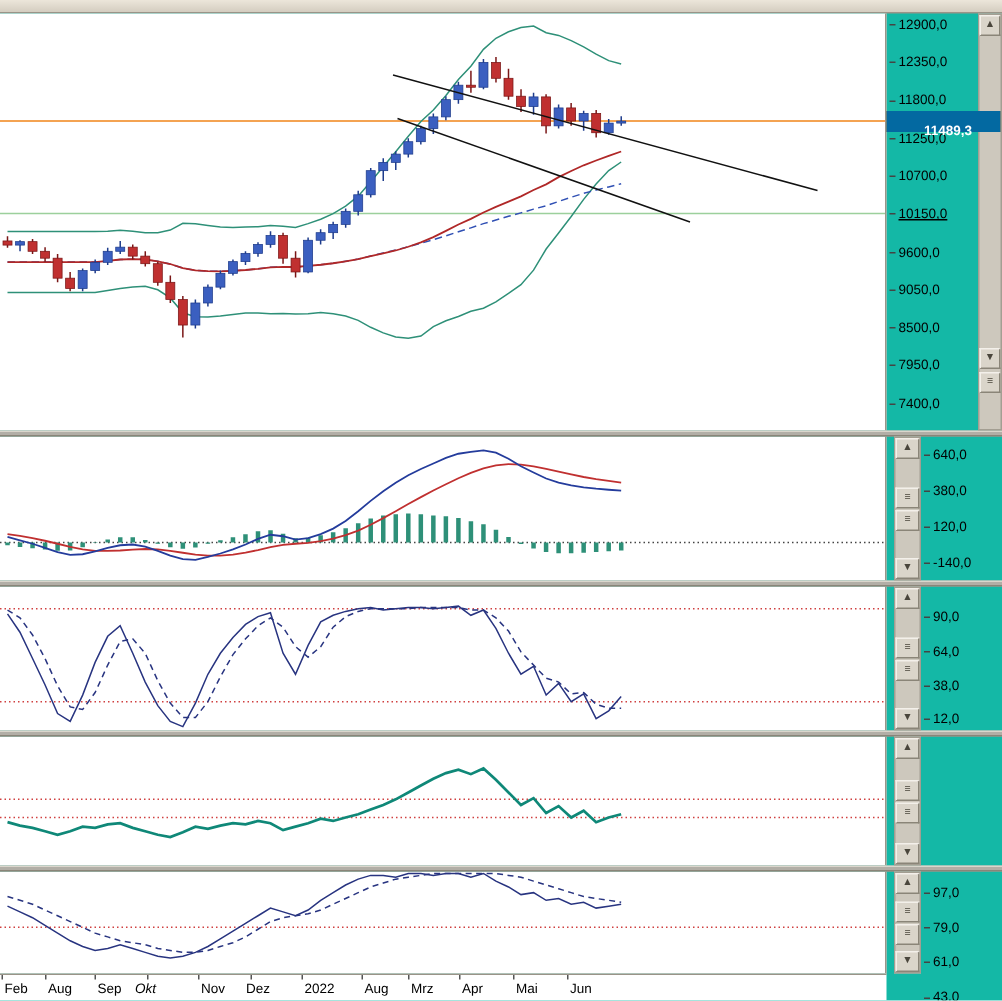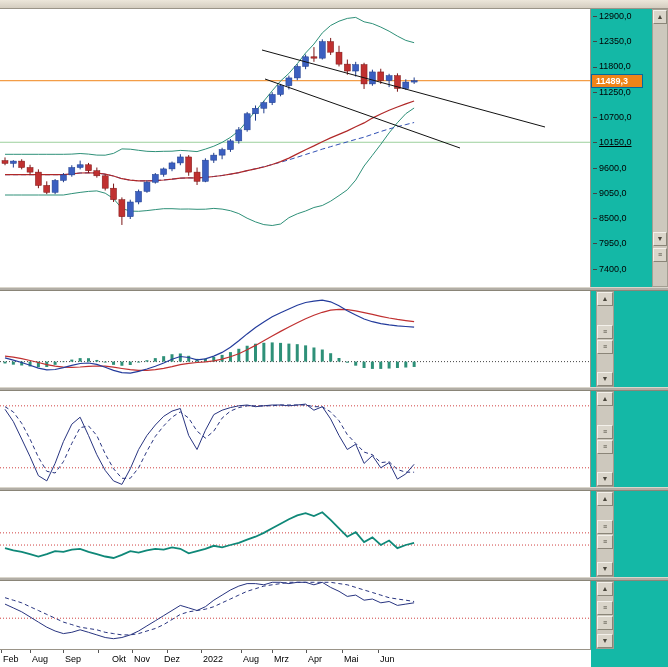--- a/index.html
+++ b/index.html
@@ -14,23 +14,23 @@
               border-top:1px solid #dad6cc; border-bottom:1px solid #8a8578; }
   .yaxis { position:absolute; font-size:9px; color:#000; }
   .ticklabel { position:absolute; left:2px; height:9px; line-height:9px; white-space:nowrap; }
   .ticklabel .dash { display:inline-block; width:4px; height:1px; background:#444;
                      vertical-align:middle; margin-right:2px; }
   .pscroll { position:absolute; left:596px; width:18px; background:#cdc8bd; border:1px solid #a39e92; }
   .main-scroll { left:652px; width:16px; }
   .sbtn { position:absolute; left:0; right:0; height:14px; background:#dad5ca;
           border:1px solid; border-color:#f3f0ea #8a8578 #8a8578 #f3f0ea;
           font-size:7px; line-height:12px; text-align:center; color:#4a463c; cursor:pointer; }
-  .badge { position:absolute; left:591px; width:52px; height:14px; background:#f08418;
-           border:1px solid #0369a1; color:#fff; font-size:9px; font-weight:bold;
-           line-height:12px; padding-left:4px; z-index:5; }
+  .badge { position:absolute; left:591px; width:76px; height:14px; background:#f08418;
+           border:7px solid #0369a1; color:#fff; font-size:9px; font-weight:bold;
+           line-height:12px; padding-left:18px; z-index:5; }
   .xaxis { position:absolute; left:0; top:649px; width:591px; height:18px; background:#fff;
            border-top:1px solid #9a9488; font-size:9px; color:#000; }
   .mlabel { position:absolute; top:4px; }
   .mtick { position:absolute; top:0; width:1px; height:3px; background:#555; }
 </style>
 </head>
 <body>
 
 <div class="screen">
 
@@ -239,20 +239,38 @@
       <div class="ticklabel" style="top: 53.4px;"><span class="dash"></span>11800,0</div>
       <div class="ticklabel" style="top: 78.7px;"><span class="dash"></span>11250,0</div>
       <div class="ticklabel" style="top: 104px;"><span class="dash"></span>10700,0</div>
       <div class="ticklabel" style="top: 129.3px; text-decoration: underline;"><span class="dash"></span>10150,0</div>
       <div class="ticklabel" style="top: 154.5px;"><span class="dash"></span>9600,0</div>
       <div class="ticklabel" style="top: 179.8px;"><span class="dash"></span>9050,0</div>
       <div class="ticklabel" style="top: 205.1px;"><span class="dash"></span>8500,0</div>
       <div class="ticklabel" style="top: 230.3px;"><span class="dash"></span>7950,0</div>
       <div class="ticklabel" style="top: 255.6px;"><span class="dash"></span>7400,0</div>
     </div>
+  <div class="yaxis" id="axis-macd" style="left:614px;top:291px;width:54px;height:96px;">
+      <div class="ticklabel" style="top: 7.5px;"><span class="dash"></span>640,0</div>
+      <div class="ticklabel" style="top: 31.5px;"><span class="dash"></span>380,0</div>
+      <div class="ticklabel" style="top: 55.5px;"><span class="dash"></span>120,0</div>
+      <div class="ticklabel" style="top: 79.5px;"><span class="dash"></span>-140,0</div>
+    </div>
+  <div class="yaxis" id="axis-stoch" style="left:614px;top:391px;width:54px;height:96px;">
+      <div class="ticklabel" style="top: 16.1px;"><span class="dash"></span>90,0</div>
+      <div class="ticklabel" style="top: 38.8px;"><span class="dash"></span>64,0</div>
+      <div class="ticklabel" style="top: 61.5px;"><span class="dash"></span>38,0</div>
+      <div class="ticklabel" style="top: 84.1px;"><span class="dash"></span>12,0</div>
+    </div>
+  <div class="yaxis" id="axis-stoch2" style="left:614px;top:581px;width:54px;height:86px;">
+      <div class="ticklabel" style="top: 10.1px;"><span class="dash"></span>97,0</div>
+      <div class="ticklabel" style="top: 33.2px;"><span class="dash"></span>79,0</div>
+      <div class="ticklabel" style="top: 56.3px;"><span class="dash"></span>61,0</div>
+      <div class="ticklabel" style="top: 79.4px;"><span class="dash"></span>43,0</div>
+    </div>
 
   <div class="badge" id="price-badge" style="top: 74px;">11489,3</div>
 
   <div class="pscroll main-scroll" style="top:9px;height:278px;">
     <div class="sbtn" style="top:0;"><span>▲</span></div>
     <div class="sbtn" style="top:222px;"><span>▼</span></div>
     <div class="sbtn" style="top:238px;"><span>≡</span></div>
   </div>
 
   <div class="pscroll" style="top:291px;height:96px;">
@@ -281,21 +299,21 @@
   </div>
 
   <div class="xaxis" id="xaxis">
       <div class="mtick" style="left: 1px;"></div>
       <div class="mlabel" style="left: 3px;">Feb</div>
       <div class="mtick" style="left: 30px;"></div>
       <div class="mlabel" style="left: 32px;">Aug</div>
       <div class="mtick" style="left: 63px;"></div>
       <div class="mlabel" style="left: 65px;">Sep</div>
       <div class="mtick" style="left: 98px;"></div>
-      <div class="mlabel" style="left: 112px;">Okt</div>
+      <div class="mlabel" style="left: 90px; font-style: italic;">Okt</div>
       <div class="mtick" style="left: 132px;"></div>
       <div class="mlabel" style="left: 134px;">Nov</div>
       <div class="mtick" style="left: 167px;"></div>
       <div class="mlabel" style="left: 164px;">Dez</div>
       <div class="mtick" style="left: 201px;"></div>
       <div class="mlabel" style="left: 203px;">2022</div>
       <div class="mtick" style="left: 241px;"></div>
       <div class="mlabel" style="left: 243px;">Aug</div>
       <div class="mtick" style="left: 272px;"></div>
       <div class="mlabel" style="left: 274px;">Mrz</div>

